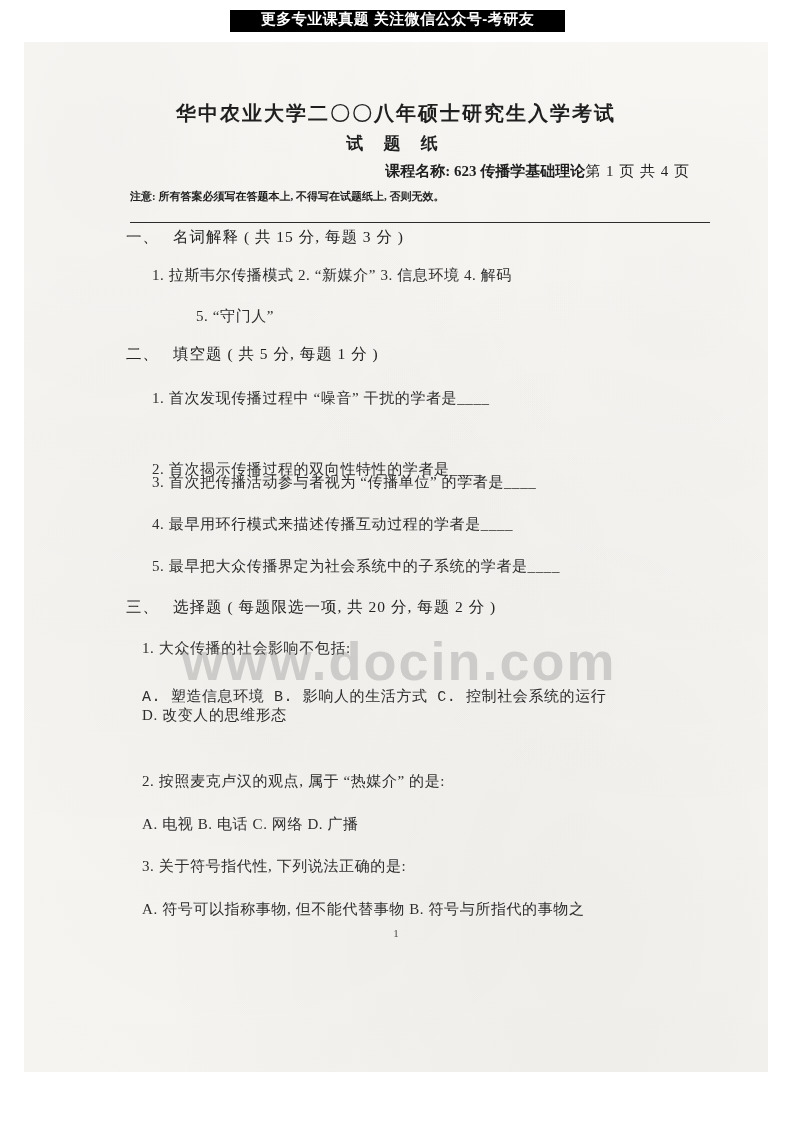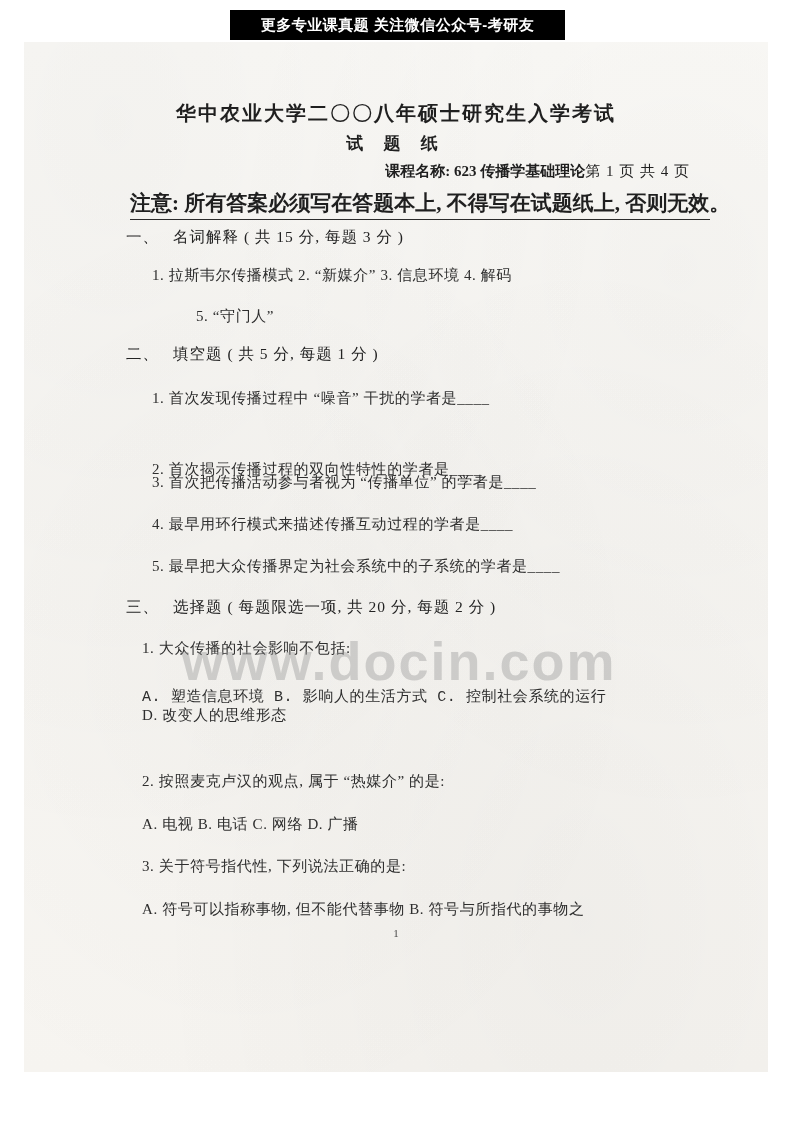--- a/index.html
+++ b/index.html
@@ -14,24 +14,23 @@
     position: relative;
     overflow: hidden;
   }
 
   
   .banner {
     position: absolute;
     top: 10px;
     left: 230px;
     width: 335px;
-    height: 30px;
+    height: 22px;
     background: #000000;
     display: flex;
-    align-items: center;
     justify-content: center;
   }
   .banner-text {
     color: #ffffff;
     font-size: 15px;
     font-weight: bold;
     letter-spacing: 0.5px;
     font-family: "Liberation Sans", "DejaVu Sans", sans-serif;
     white-space: nowrap;
   }
@@ -110,25 +109,25 @@
   }
   .course-left { font-weight: bold; }
   .course-left .lbl { font-weight: bold; }
   .page-num { font-size: 15px; letter-spacing: 1px; }
 
   .notice {
     position: absolute;
     top: 147px;
     left: 106px;
     width: 580px;
-    font-size: 21px;
+    font-size: 11px;
     font-weight: bold;
     color: #1f1f1f;
     border-bottom: 1.4px solid #2b2b2b;
-    padding-bottom: 2px;
+    padding-bottom: 18px;
     display: inline-block;
     white-space: nowrap;
   }
 
   
   .line {
     position: absolute;
     font-size: 15px;
     color: #2e2e2e;
     white-space: nowrap;

